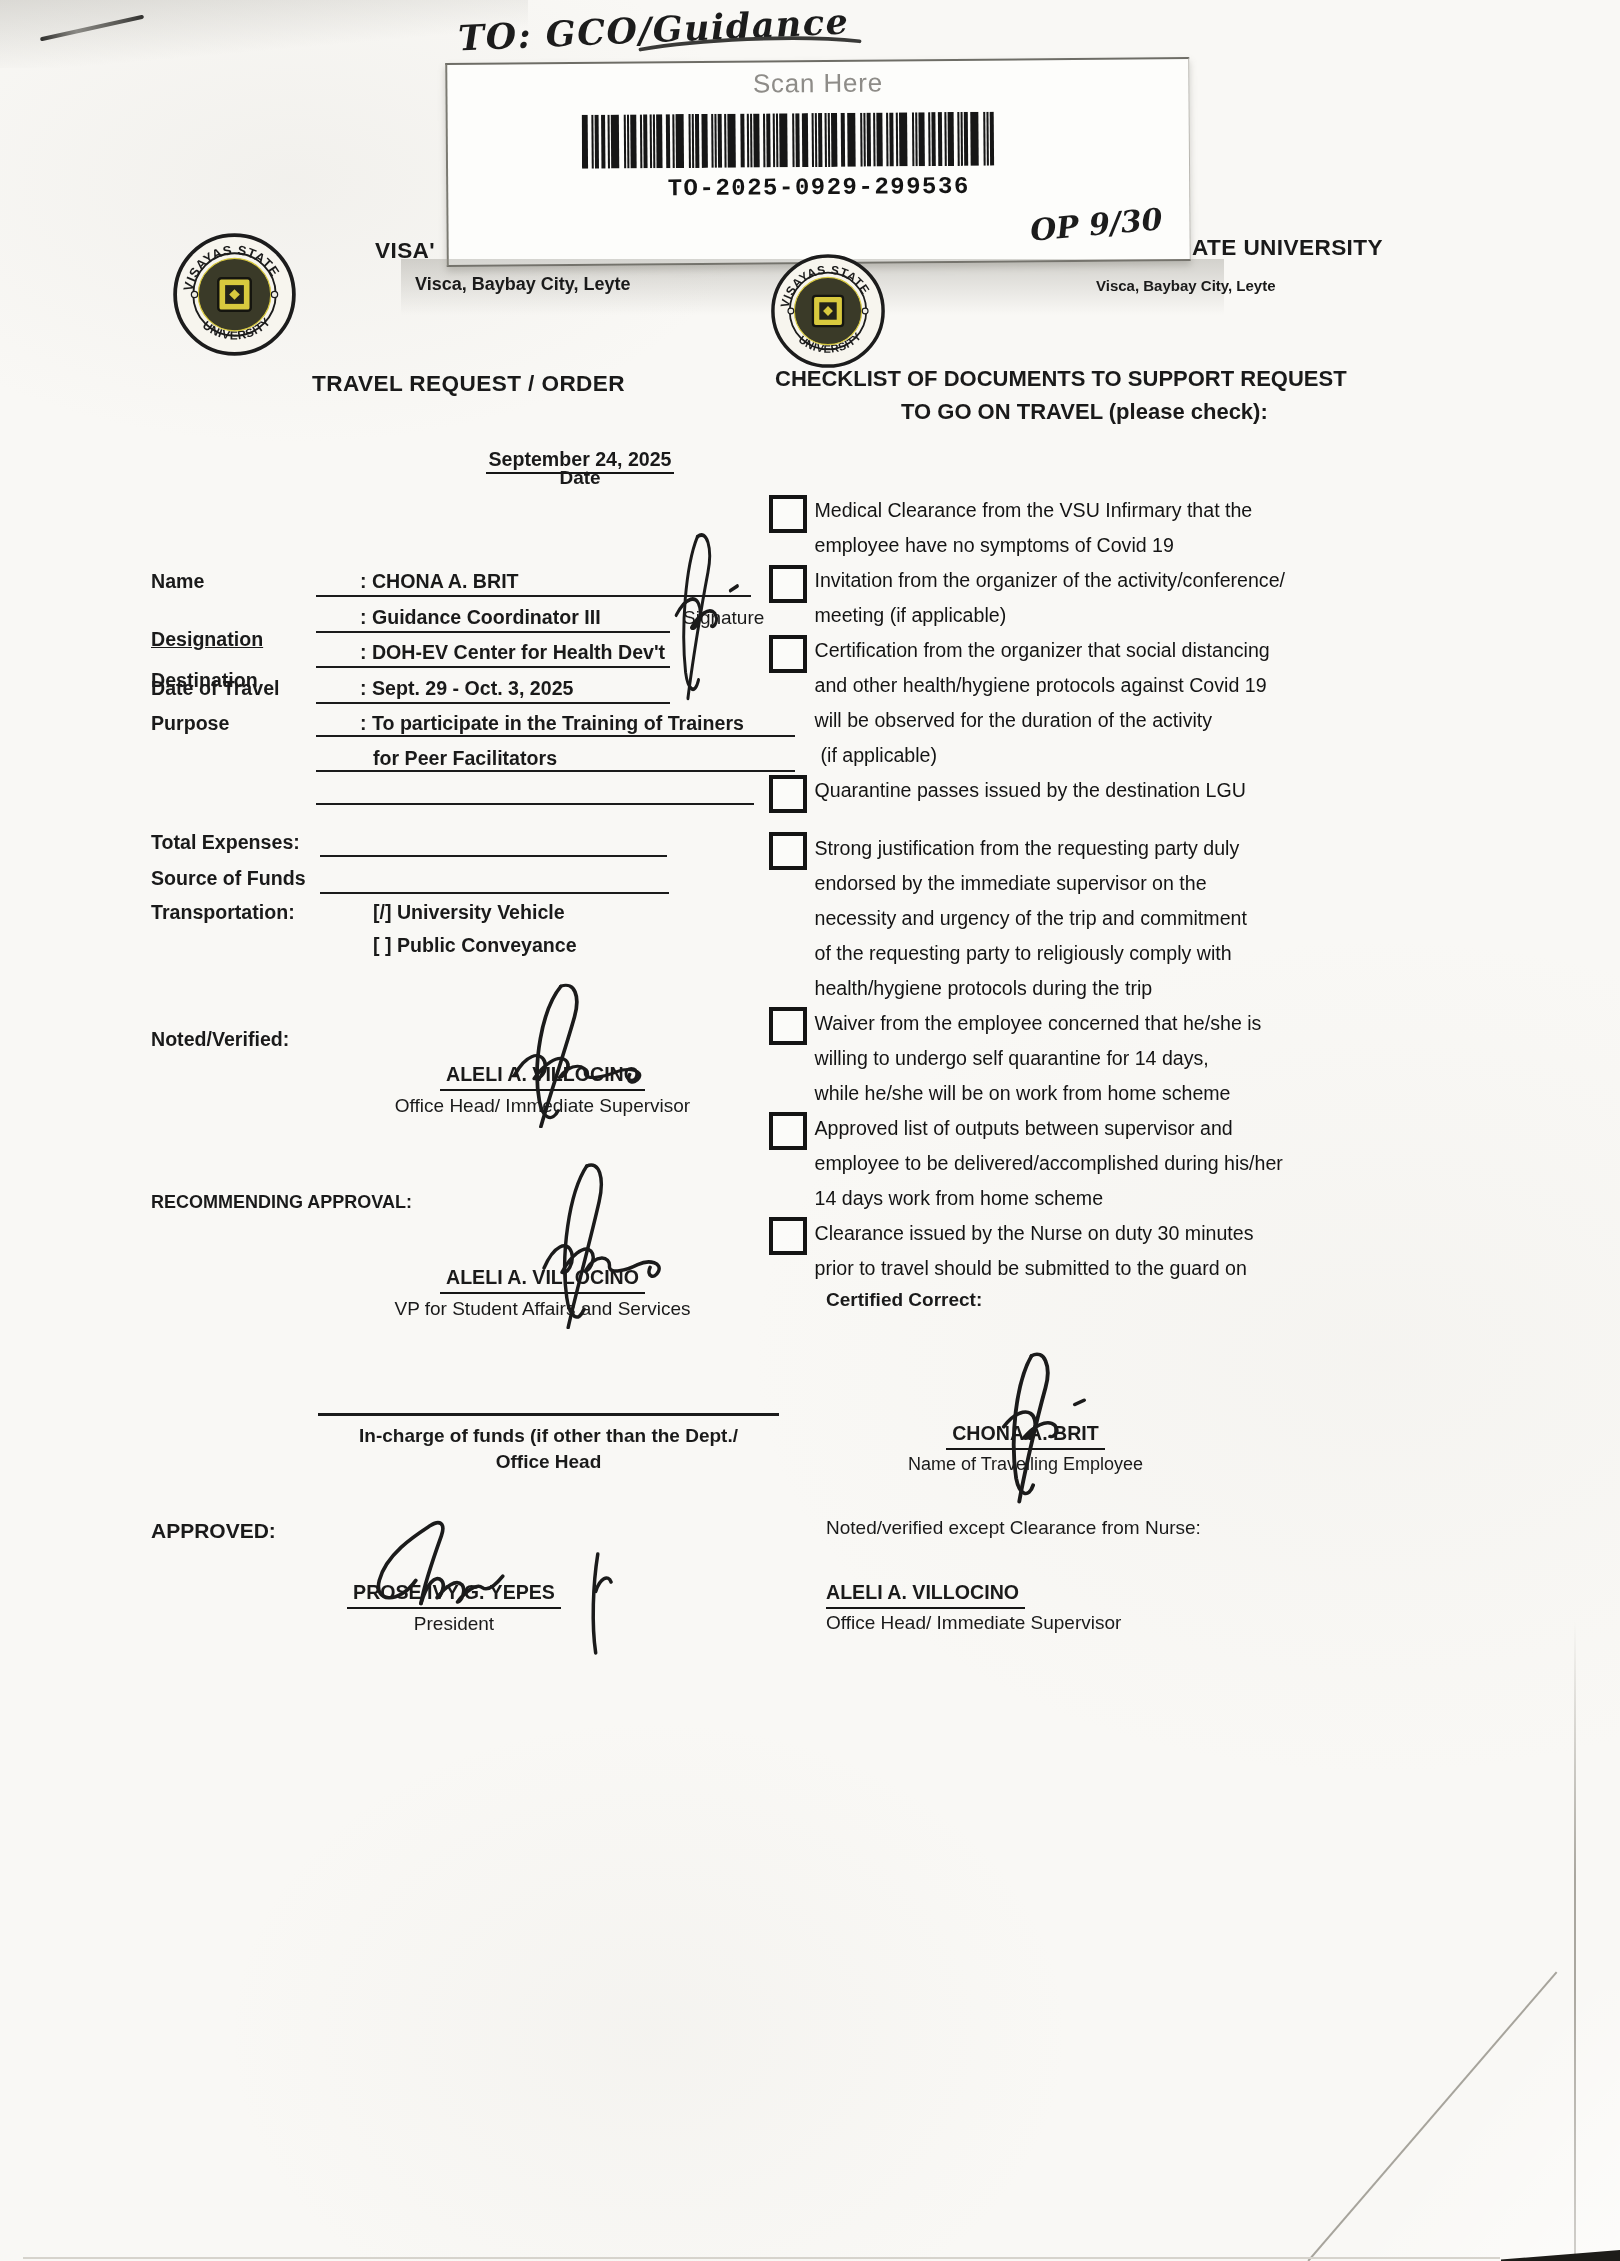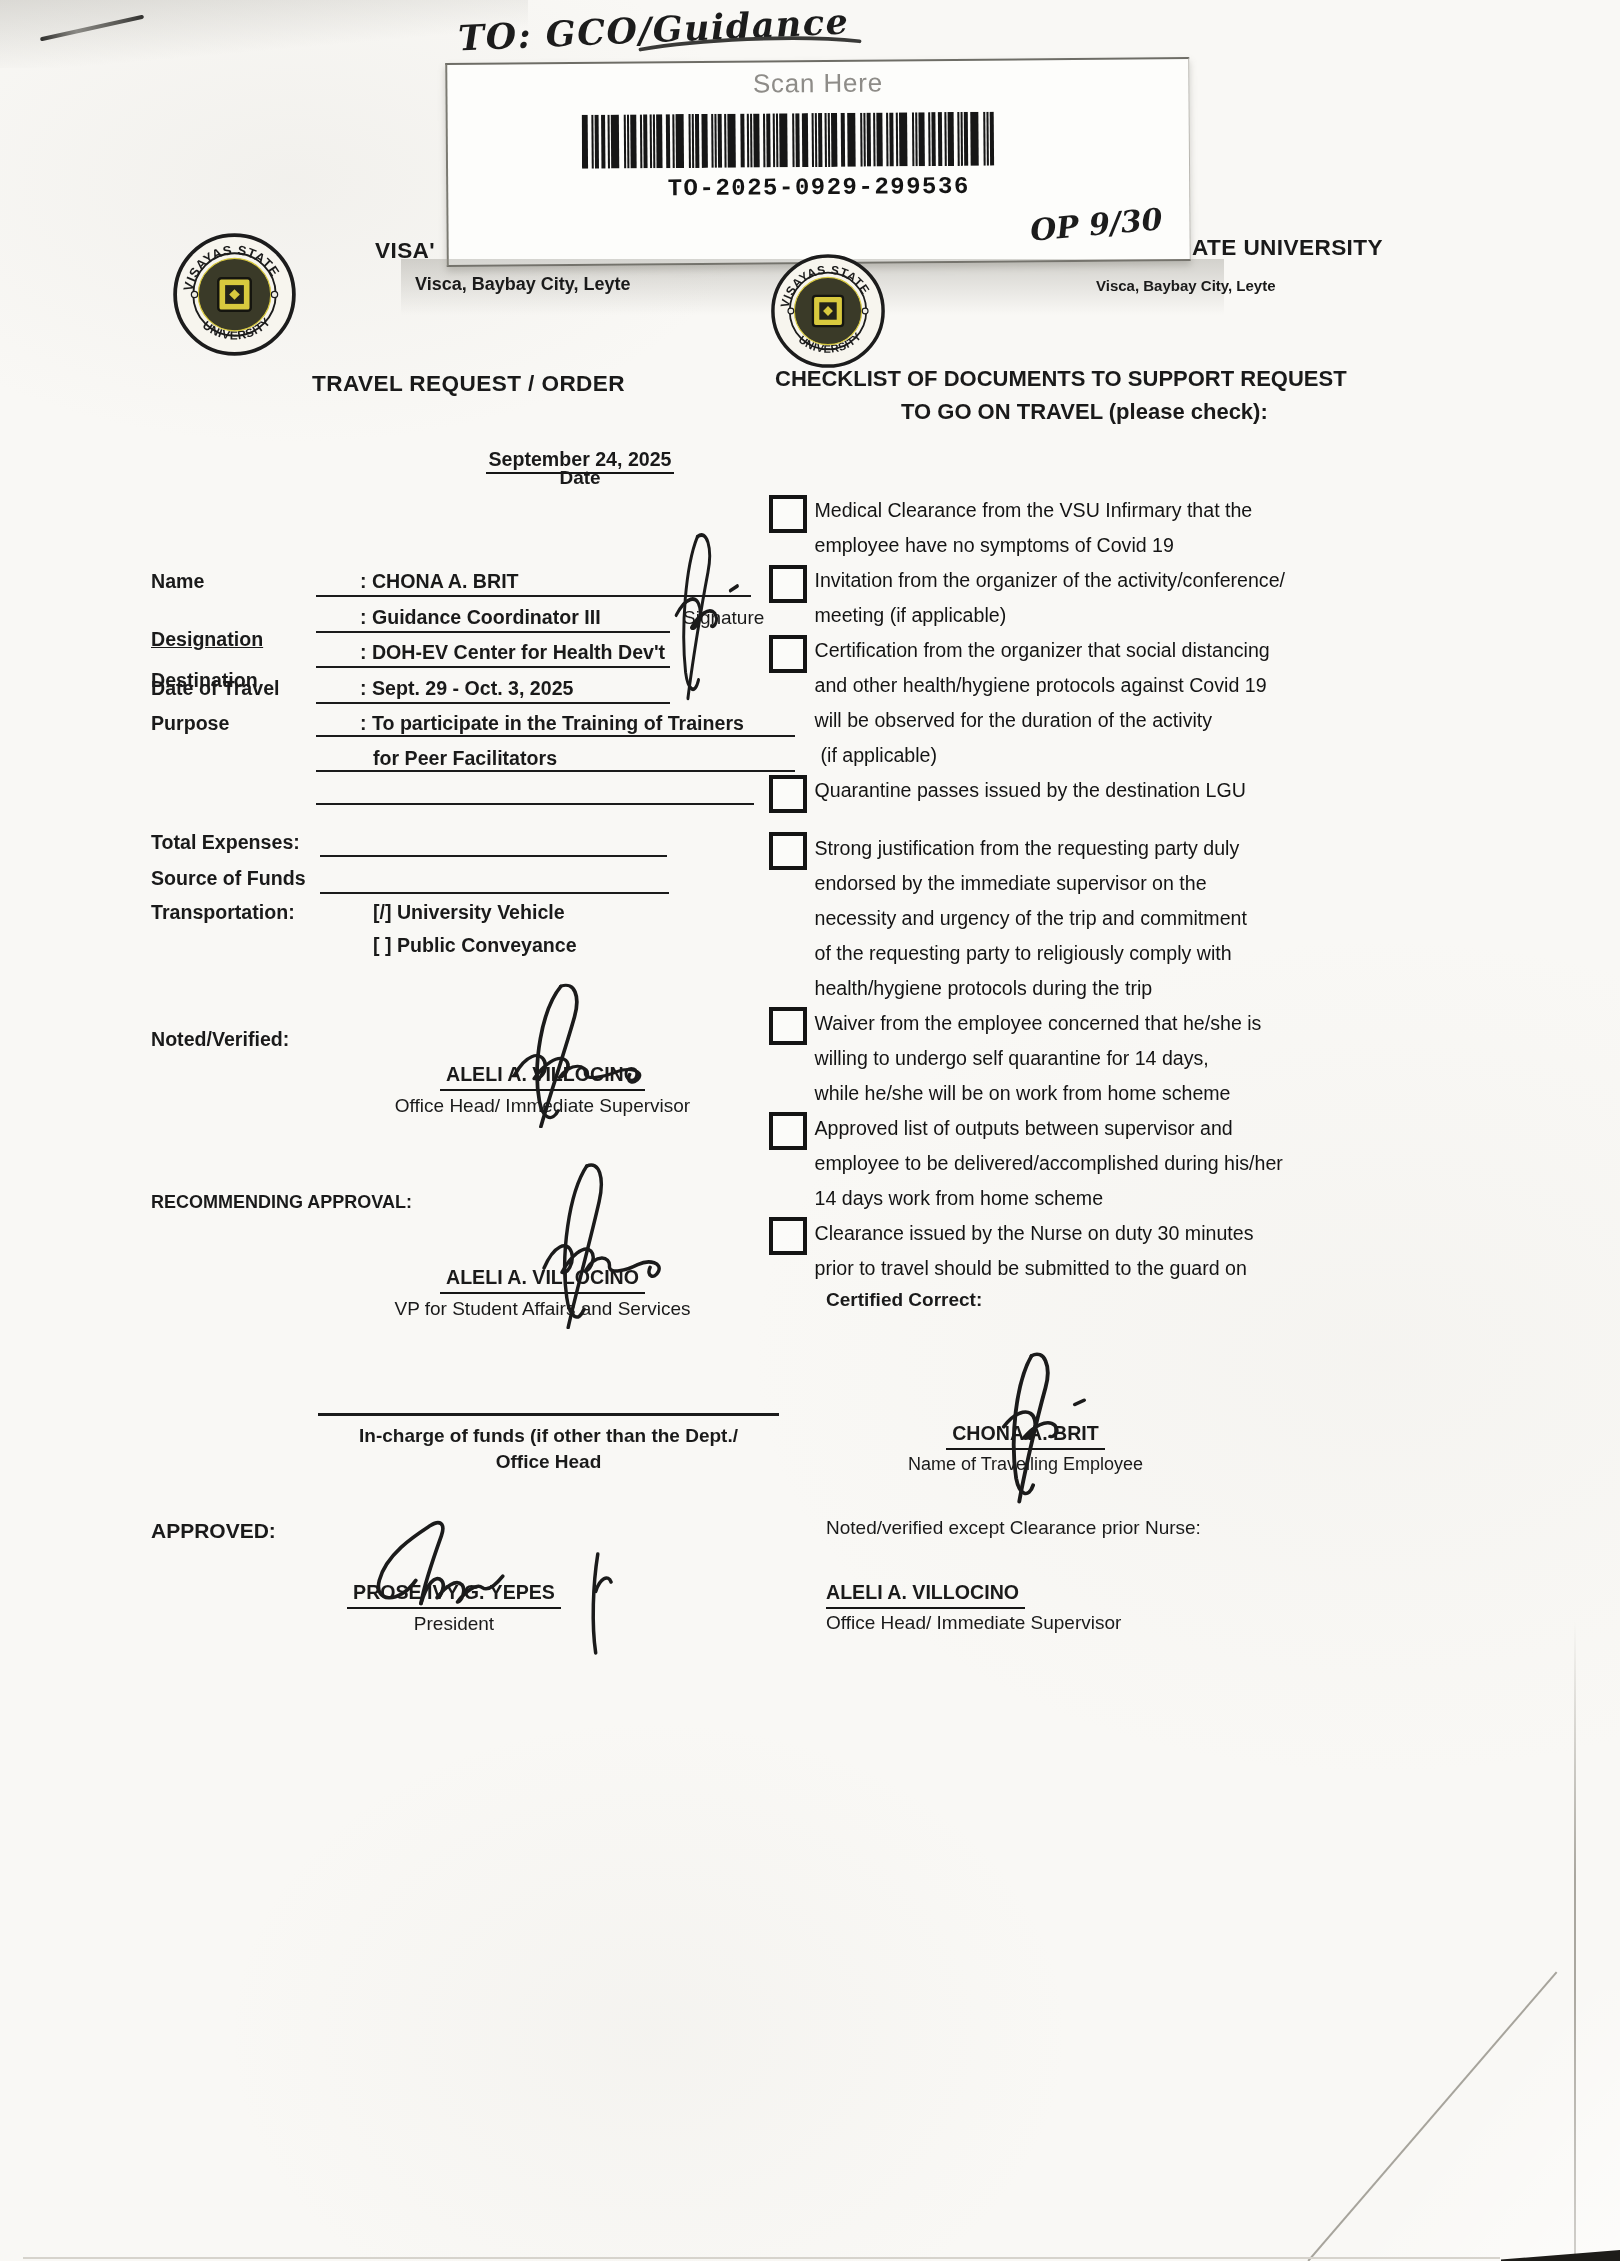--- a/index.html
+++ b/index.html
@@ -335,21 +335,21 @@
     <path d="M94 14 C74 52 66 132 74 190 C78 214 90 220 96 200" stroke-width="5"></path>
     <path d="M94 14 C110 4 120 28 112 60 C100 108 84 186 78 224" stroke-width="5"></path>
     <path d="M58 116 C74 92 94 88 98 106 C102 122 90 136 84 132 C96 116 114 104 124 114 C130 122 124 132 118 130" stroke-width="5"></path>
     <path d="M150 84 L162 78" stroke-width="5"></path>
   </svg>
   <div class="abs center" style="left:867px;top:1422px;width:317px;z-index:4;">
     <span class="uname person-name">CHONA A. BRIT</span>
   </div>
   <div class="abs center" style="left:867px;top:1454px;width:317px;font-size:18px;">Name of Travelling Employee</div>
 
-  <div class="abs" style="left:826px;top:1517px;font-size:19px;font-weight:500;">Noted/verified except Clearance prior Nurse:</div>
+  <div class="abs" style="left:826px;top:1517px;font-size:19px;font-weight:500;">Noted/verified except Clearance from Nurse:</div>
   <div class="abs" style="left:826px;top:1581px;">
     <span class="uname person-name" style="padding-left:0;">ALELI A. VILLOCINO</span>
   </div>
   <div class="abs person-title" style="left:826px;top:1612px;">Office Head/ Immediate Supervisor</div>
 
   <div class="abs" style="left:1574px;top:1621px;width:1.5px;height:637px;background:linear-gradient(180deg,rgba(150,147,140,0),#aaa79f 40%);"></div>
   <div class="abs" style="left:1308px;top:2260px;width:381px;height:1.5px;background:#a7a49c;transform-origin:0 50%;transform:rotate(-49.3deg);"></div>
   <div class="abs" style="left:1327px;top:1990px;width:294px;height:271px;background:linear-gradient(310deg,rgba(255,255,255,.55),rgba(255,255,255,0) 55%);"></div>
   <div class="abs" style="left:22.6px;top:2257px;width:1477px;height:1.5px;background:#d6d3cc;"></div>
   <div class="abs" style="left:1501px;top:2250px;width:119px;height:11.3px;background:#1d1c19;clip-path:polygon(0 85%,100% 0,100% 100%,0 100%);"></div>

